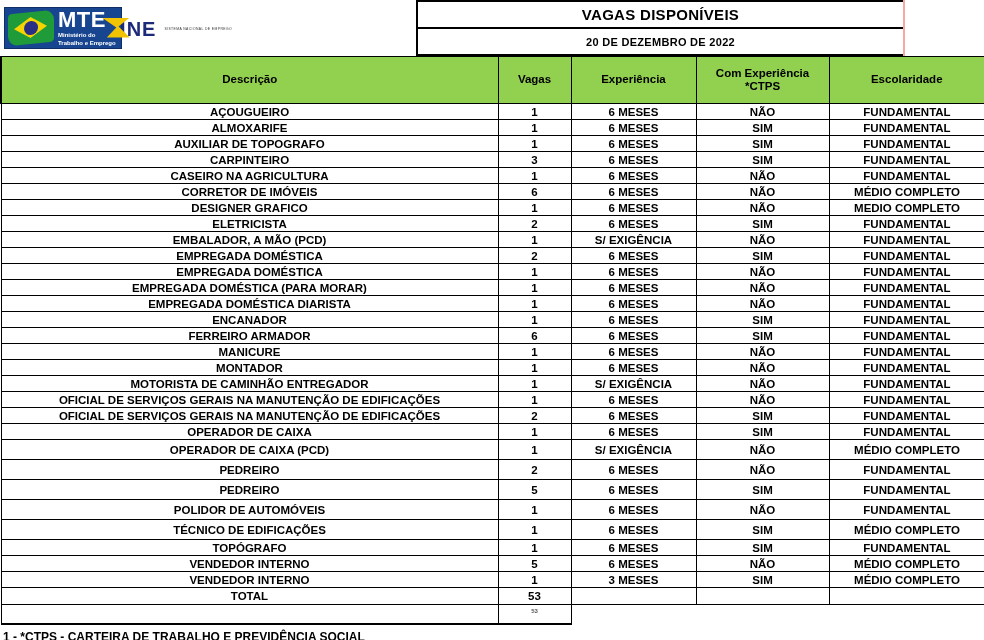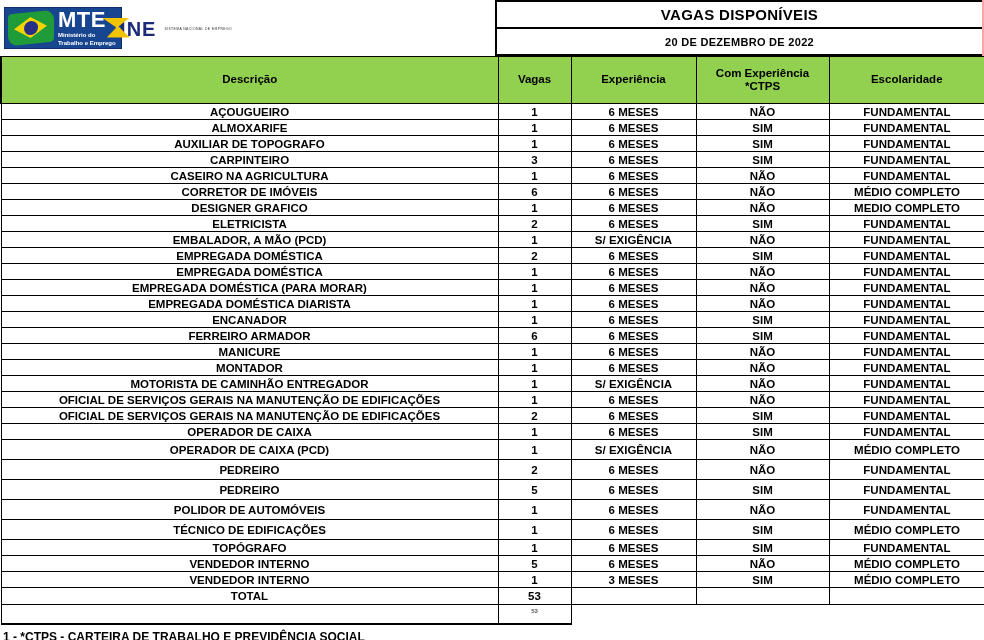--- a/index.html
+++ b/index.html
@@ -21,21 +21,21 @@
   }
 
   
   .topband {
     display: flex;
     width: 984px;
     height: 56px;
     box-sizing: border-box;
   }
   .logo-zone {
-    width: 497px;
+    width: 418px;
     height: 56px;
     box-sizing: border-box;
     border-right: 2px solid #000;
     display: flex;
     align-items: center;
     padding-left: 4px;
     position: relative;
   }
 
   

